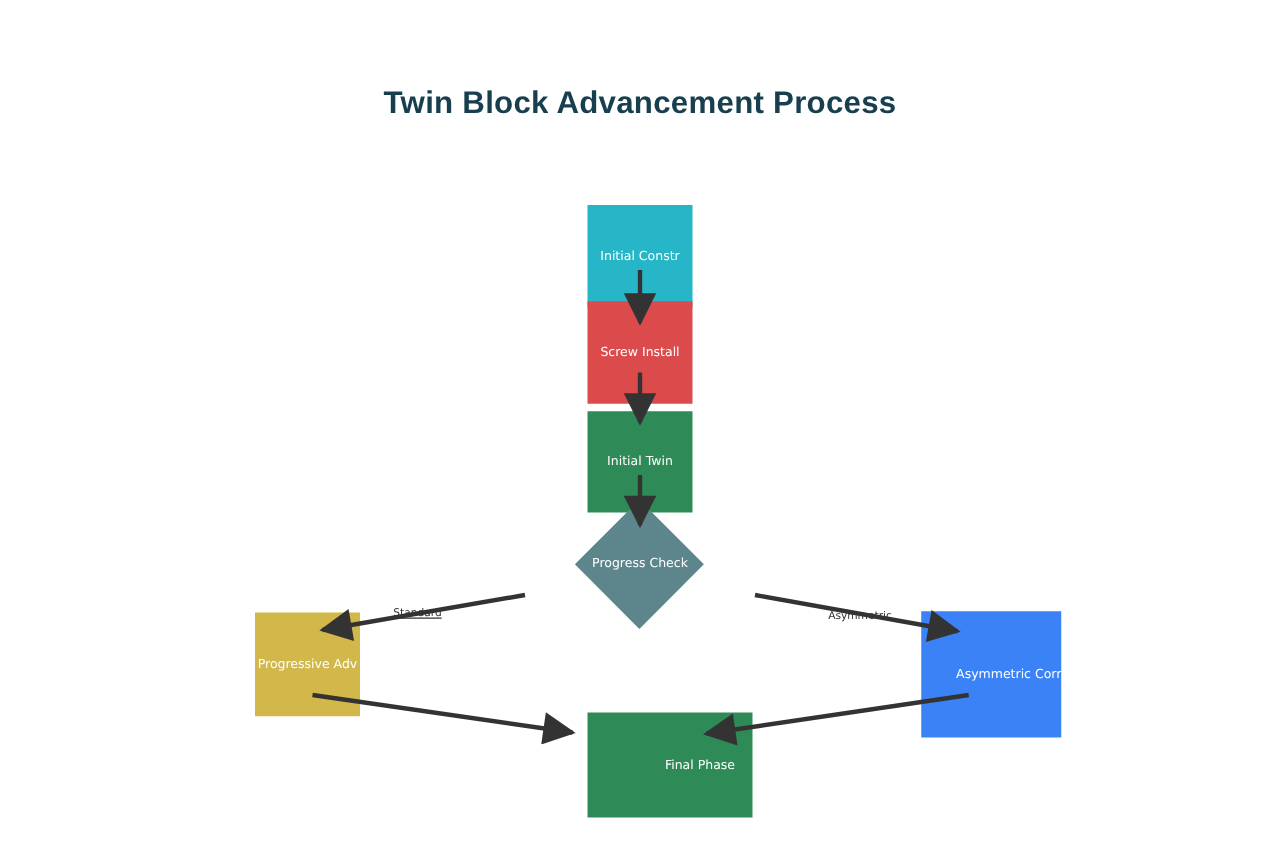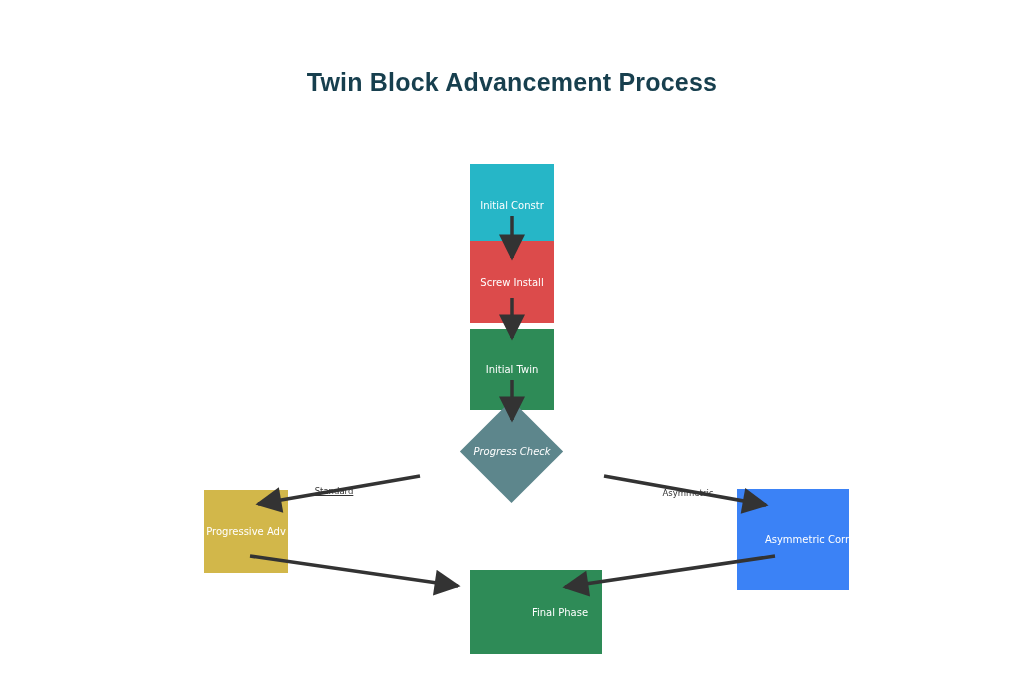--- a/index.html
+++ b/index.html
@@ -15,21 +15,21 @@
   .node{
     position:absolute;display:flex;align-items:center;justify-content:center;
     color:#ffffff;font-size:10px;line-height:1.1;white-space:nowrap;
     overflow:hidden;text-align:center;
   }
   .diamond{
     position:absolute;transform:rotate(45deg);
   }
   .diamond-label{
     position:absolute;color:#ffffff;font-size:10px;white-space:nowrap;
-    transform:translate(-50%,-50%);font-style:italic;
+    transform:translate(-50%,-50%);
   }
   .edge-label{
     position:absolute;font-size:8.5px;color:#333333;white-space:nowrap;
     transform:translate(-50%,-50%);
   }
   svg.edges{position:absolute;left:0;top:0;pointer-events:none;}
 </style>
 </head>
 <body>
 

